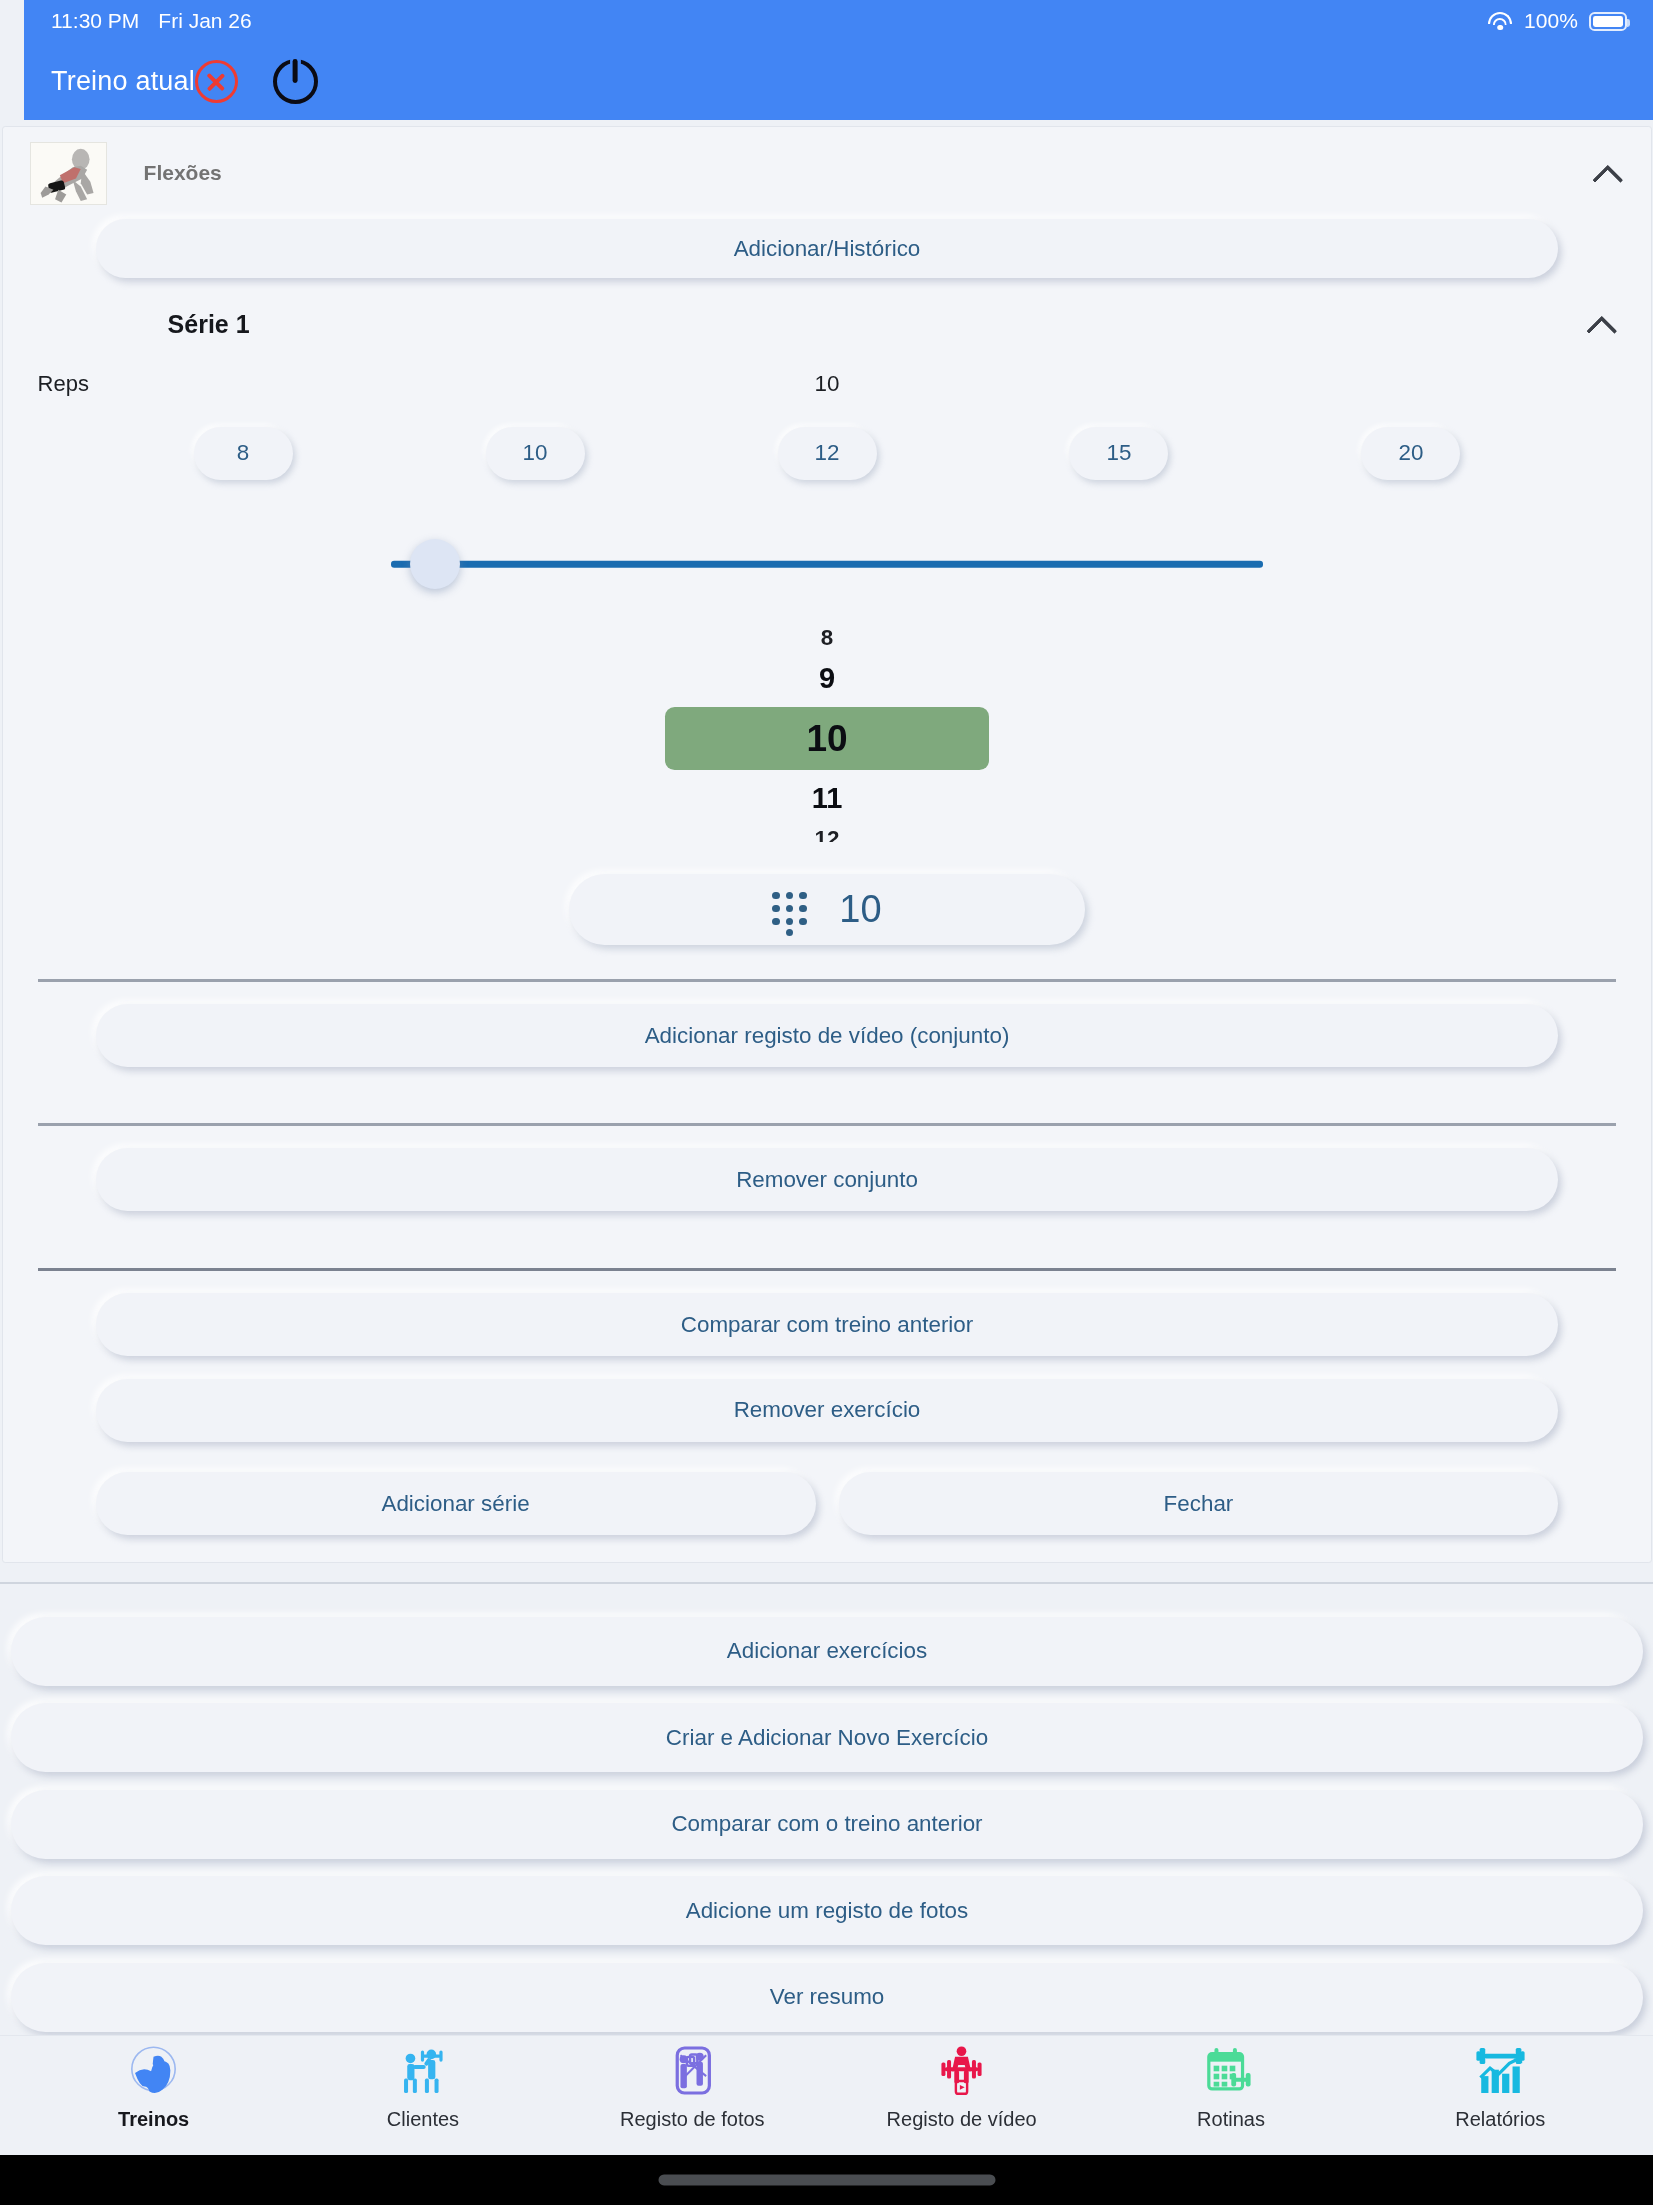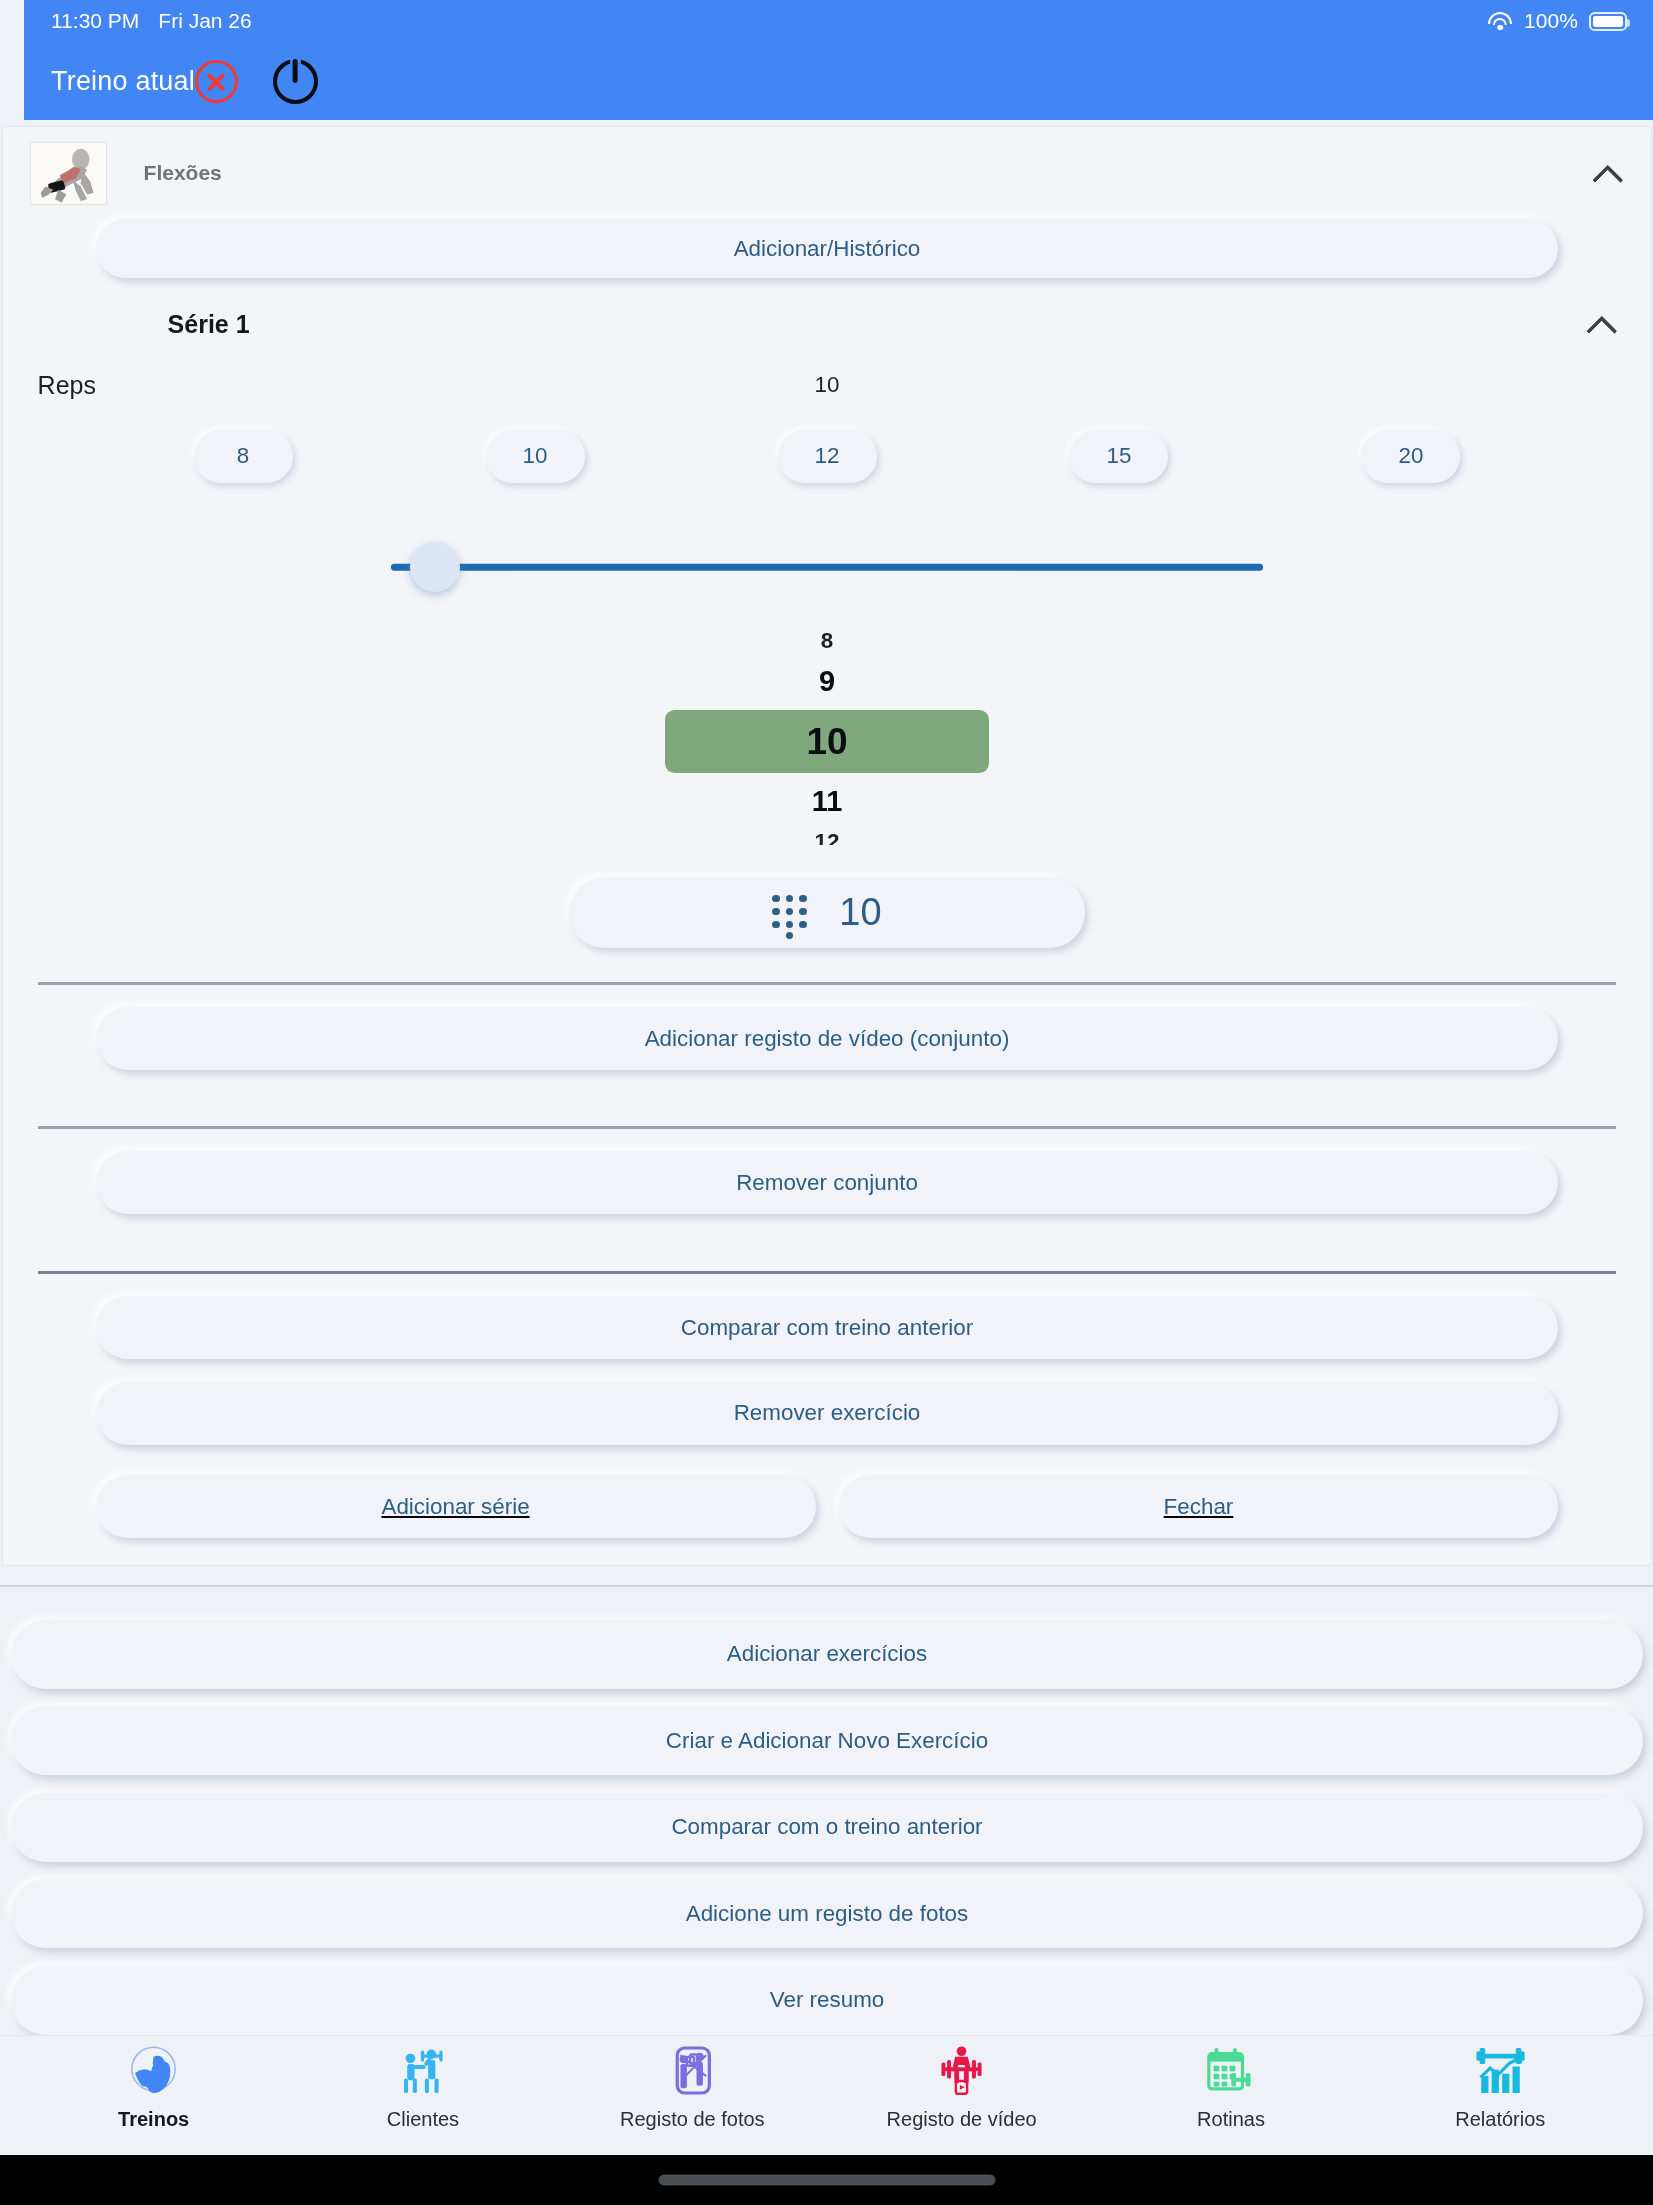--- a/index.html
+++ b/index.html
@@ -112,21 +112,21 @@
   .serie-row {
     display: flex; align-items: center;
     padding: 3.2px 30px 4.8px 165px; margin-top: 4.8px; text-align: center;
   }
   .serie-label { font-size: 25px; font-weight: bold; color: #16181d; }
 
   
   .reps-row {
     display: flex; align-items: center; padding: 27px 0 0 35px; position: relative;
   }
-  .reps-label { font-size: 25px; color: #1c1f24; }
+  .reps-label { font-size: 22px; color: #1c1f24; }
   .reps-value {
     position: absolute; left: 50%; transform: translateX(-50%);
     font-size: 22.4px; color: #1c1f24;
   }
 
   .chips {
     display: flex; justify-content: space-between;
     padding: 30px 191px 0 191px;
   }
   .chip {
@@ -175,21 +175,21 @@
     position: absolute; width: 7.2px; height: 7.2px; border-radius: 50%; background: #2f5f85;
   }
   .val-num { font-size: 38px; color: #2d5d86; }
 
   .divider { height: 2.4px; background: #9aa1ad; margin: 34px 35px 0 35px; }
   .divider.thick { height: 3.2px; background: #7b8290; }
 
   .btn-block { padding: 22.4px 93px; }
   .btn-block .pill { height: 63px; }
 
-  .two-col { display: flex; gap: 23px; padding: 8px 93px 27px 93px; text-decoration: underline; }
+  .two-col { display: flex; gap: 23px; padding: 8px 93px 27px 93px; }
   .two-col .pill { flex: 1; height: 63px; }
 
   
   .bottom-actions { padding: 11.2px 11.2px 0 11.2px; }
   .bottom-actions .pill { height: 69px; margin-bottom: 17.6px; font-size: 22.4px; }
   .sect-divider { height: 2.4px; background: #cfd5de; margin: 19px 0 21px 0; }
 
   
   .tabbar {
     position: absolute; left: 0; right: 0; bottom: 50px; height: 120px;

